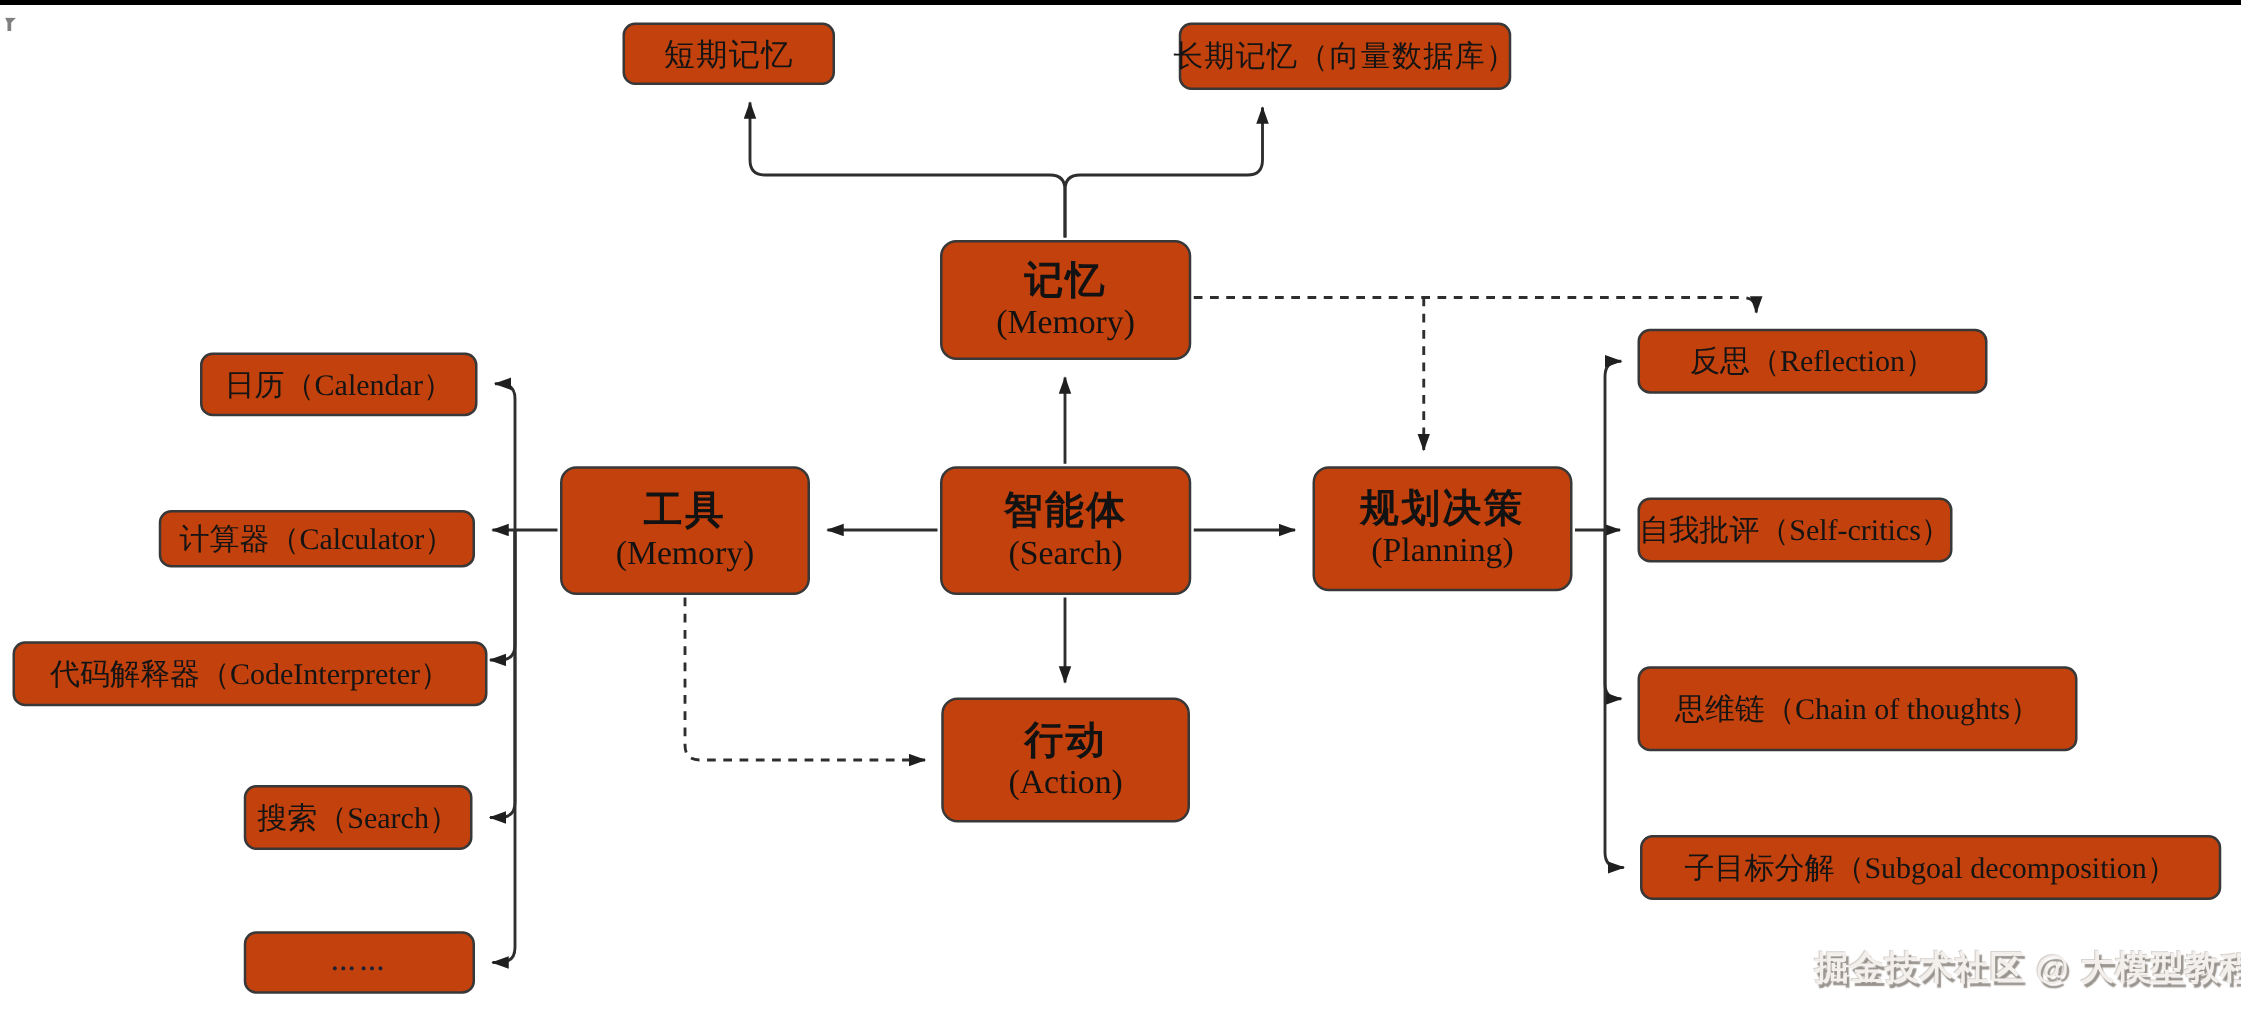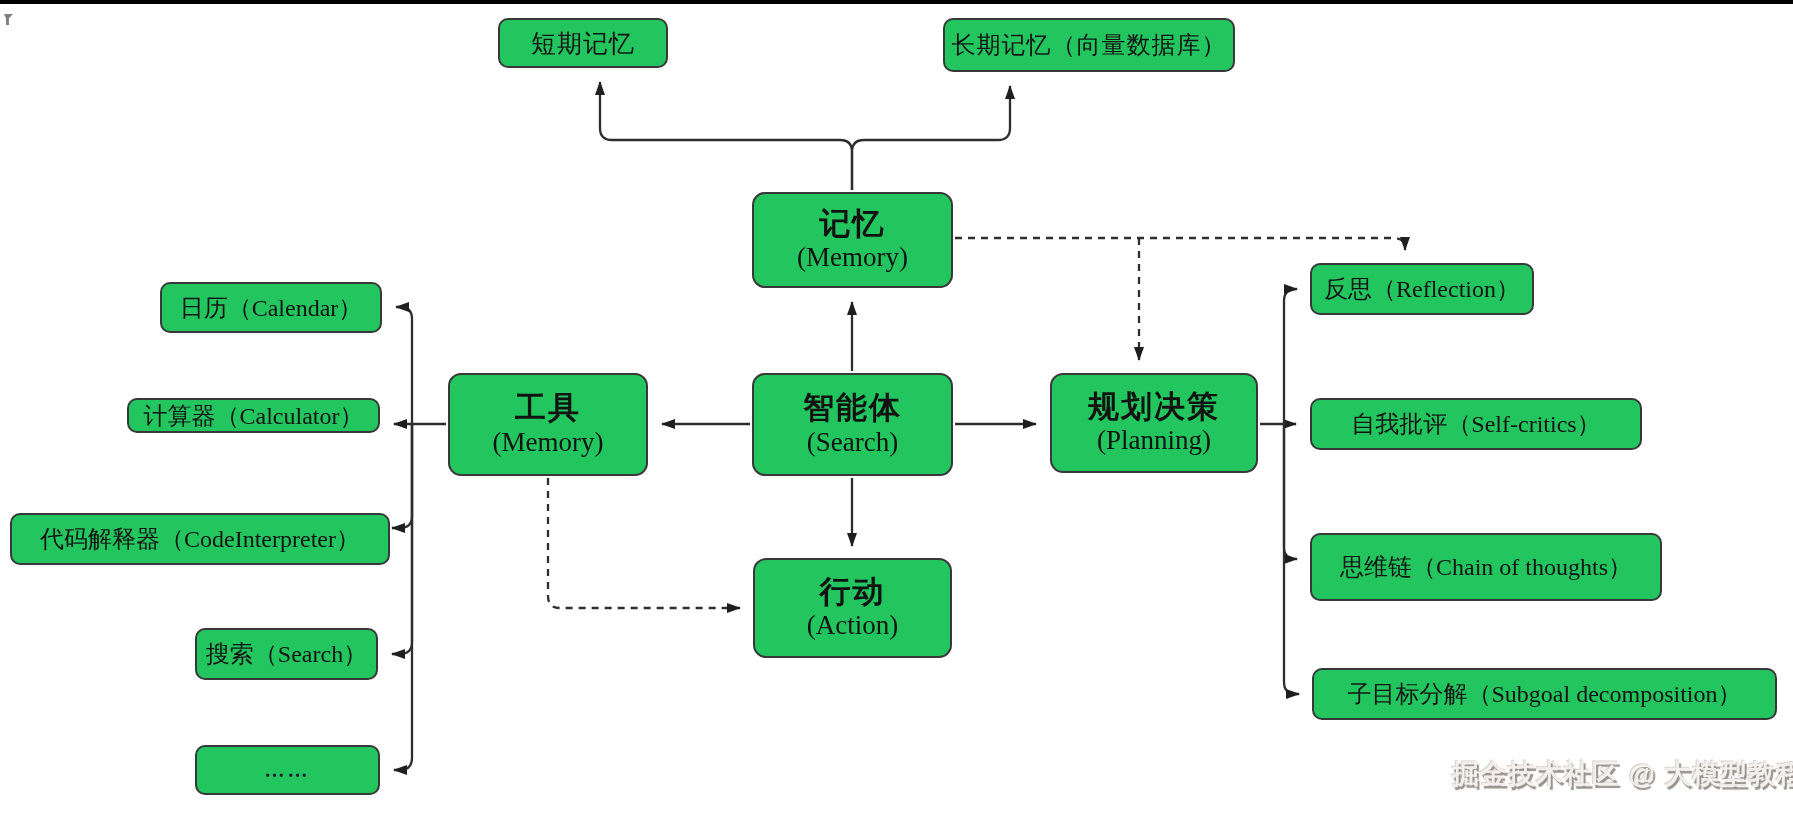--- a/index.html
+++ b/index.html
@@ -2,21 +2,21 @@
 <html><head>
 <meta charset="utf-8">
 <style>
   html,body{margin:0;padding:0;background:#fff;}
   body{position:relative;width:1793px;height:813px;overflow:hidden;
        font-family:"Liberation Sans","DejaVu Sans",sans-serif;color:#121212;}
   .topbar{position:absolute;left:0;top:0;width:1793px;height:4px;background:#000;}
   .artifact{position:absolute;left:4px;top:14px;width:9px;height:11px;background:#6a6a6a;opacity:.85;
             clip-path:polygon(0 0,100% 0,55% 38%,55% 100%,22% 100%,22% 38%);}
   svg.wires{position:absolute;left:0;top:0;pointer-events:none;}
-  .node{position:absolute;box-sizing:border-box;background:#22c55e;border:2.5px solid #383838;
+  .node{position:absolute;box-sizing:border-box;background:#c2410c;border:2.5px solid #383838;
         border-radius:10px;display:flex;align-items:center;justify-content:center;text-align:left;}
   .node .lbl{font-size:24px;font-family:"Liberation Serif","DejaVu Serif",serif;
              color:#141414;white-space:nowrap;padding:0 6px;}
   .node.cjk .lbl{font-size:25px;letter-spacing:1px;}
   .node.big{border-radius:13px;flex-direction:column;line-height:1.18;}
   .node.big .zh{font-size:31px;font-weight:bold;letter-spacing:2px;}
   .node.big .en{font-size:27px;font-family:"Liberation Serif","DejaVu Serif",serif;font-weight:normal;}
   .node.dots .lbl{font-size:20px;font-weight:bold;letter-spacing:3px;color:#1c2033;}
   .watermark{position:absolute;left:1452px;top:756px;font-size:27px;font-weight:bold;
              color:#f2efec;letter-spacing:1px;white-space:nowrap;
@@ -59,21 +59,21 @@
       <path marker-end="url(#arr)" d="M 548 478 L 548 596 Q 548 608 560 608 L 740 608"></path>
       <path marker-end="url(#arr)" d="M 955 238 L 1393 238 Q 1405 238 1405 248 L 1405 250"></path>
       <path marker-end="url(#arr)" d="M 1139 238 L 1139 360"></path>
     </g>
   </g>
 </svg>
 
 <div class="node cjk" style="left:498px;top:18px;width:170px;height:50px">
   <span class="lbl">短期记忆</span>
 </div>
-<div class="node cjk" style="left:943px;top:18px;width:292px;height:54px">
+<div class="node cjk" style="left:943px;top:18px;width:266px;height:54px">
   <span class="lbl" style="font-size:24px">长期记忆（向量数据库）</span>
 </div>
 
 <div class="node big" style="left:752px;top:192px;width:201px;height:96px">
   <div class="zh">记忆</div>
   <div class="en">(Memory)</div>
 </div>
 <div class="node big" style="left:752px;top:373px;width:201px;height:103px">
   <div class="zh">智能体</div>
   <div class="en">(Search)</div>
@@ -87,37 +87,37 @@
   <div class="en">(Planning)</div>
 </div>
 <div class="node big" style="left:753px;top:558px;width:199px;height:100px">
   <div class="zh">行动</div>
   <div class="en">(Action)</div>
 </div>
 
 <div class="node" style="left:160px;top:282px;width:222px;height:51px">
   <span class="lbl">日历（Calendar）</span>
 </div>
-<div class="node" style="left:127px;top:398px;width:253px;height:35px">
+<div class="node" style="left:127px;top:408px;width:253px;height:46px">
   <span class="lbl">计算器（Calculator）</span>
 </div>
 <div class="node" style="left:10px;top:513px;width:380px;height:52px">
   <span class="lbl">代码解释器（CodeInterpreter）</span>
 </div>
 <div class="node" style="left:195px;top:628px;width:183px;height:52px">
   <span class="lbl">搜索（Search）</span>
 </div>
 <div class="node dots" style="left:195px;top:745px;width:185px;height:50px">
   <span class="lbl">……</span>
 </div>
 
-<div class="node" style="left:1310px;top:263px;width:224px;height:52px">
+<div class="node" style="left:1310px;top:263px;width:280px;height:52px">
   <span class="lbl">反思（Reflection）</span>
 </div>
-<div class="node" style="left:1310px;top:398px;width:332px;height:52px">
+<div class="node" style="left:1310px;top:398px;width:252px;height:52px">
   <span class="lbl">自我批评（Self-critics）</span>
 </div>
 <div class="node" style="left:1310px;top:533px;width:352px;height:68px">
   <span class="lbl">思维链（Chain of thoughts）</span>
 </div>
 <div class="node" style="left:1312px;top:668px;width:465px;height:52px">
   <span class="lbl">子目标分解（Subgoal decomposition）</span>
 </div>
 
 <div class="watermark">掘金技术社区 @ 大模型教程</div>

